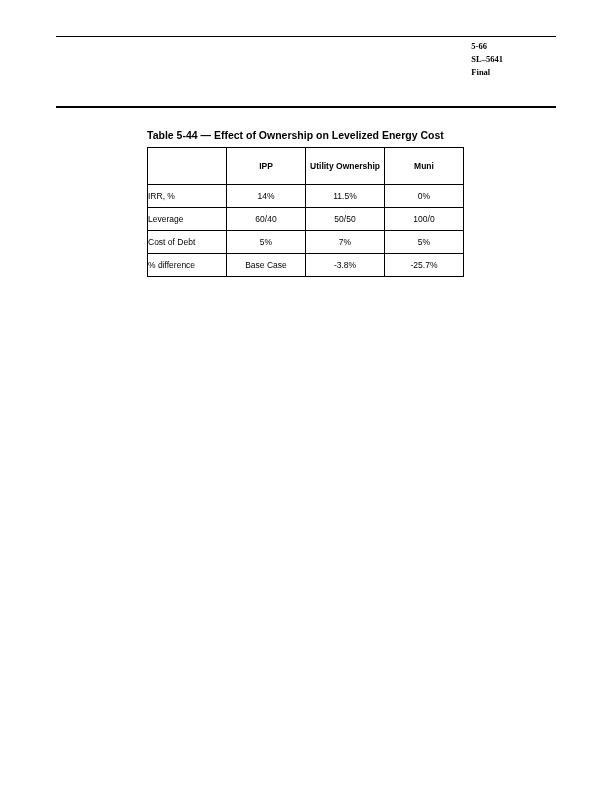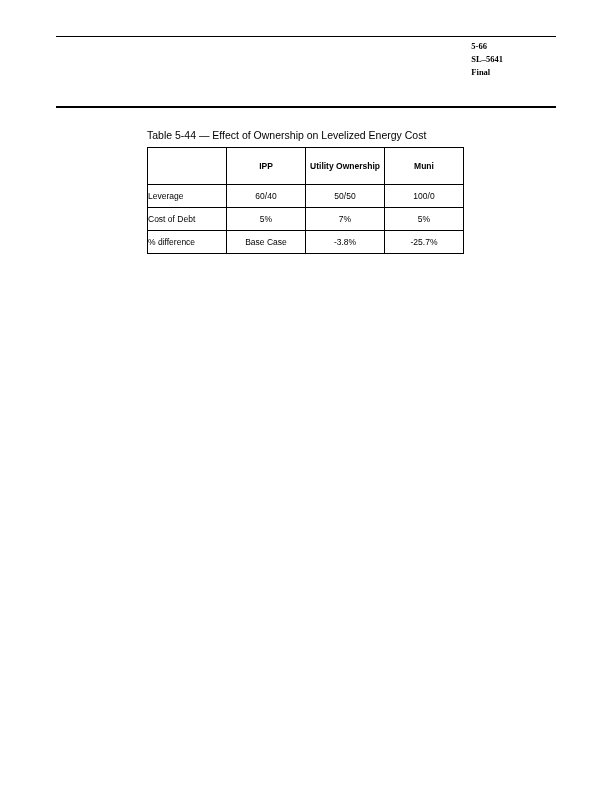--- a/index.html
+++ b/index.html
@@ -50,21 +50,21 @@
   }
   .header-block div {
     white-space: nowrap;
   }
   
   .table-caption {
     position: absolute;
     left: 147px;
     top: 129px;
     font-size: 10.5px;
-    font-weight: normal;
+    font-weight: bold;
     font-family: "Liberation Sans", sans-serif;
     white-space: nowrap;
   }
   
   table.data-table {
     position: absolute;
     left: 147px;
     top: 147px;
     border-collapse: collapse;
     table-layout: fixed;
@@ -127,20 +127,26 @@
     <thead>
       <tr>
         <th class="blank"></th>
         <th>IPP</th>
         <th>Utility Ownership</th>
         <th>Muni</th>
       </tr>
     </thead>
     <tbody>
       <tr>
+        <td class="label-cell">IRR, %</td>
+        <td class="value-cell">14%</td>
+        <td class="value-cell">11.5%</td>
+        <td class="value-cell">0%</td>
+      </tr>
+      <tr>
         <td class="label-cell">Leverage</td>
         <td class="value-cell">60/40</td>
         <td class="value-cell">50/50</td>
         <td class="value-cell">100/0</td>
       </tr>
       <tr>
         <td class="label-cell">Cost of Debt</td>
         <td class="value-cell">5%</td>
         <td class="value-cell">7%</td>
         <td class="value-cell">5%</td>

